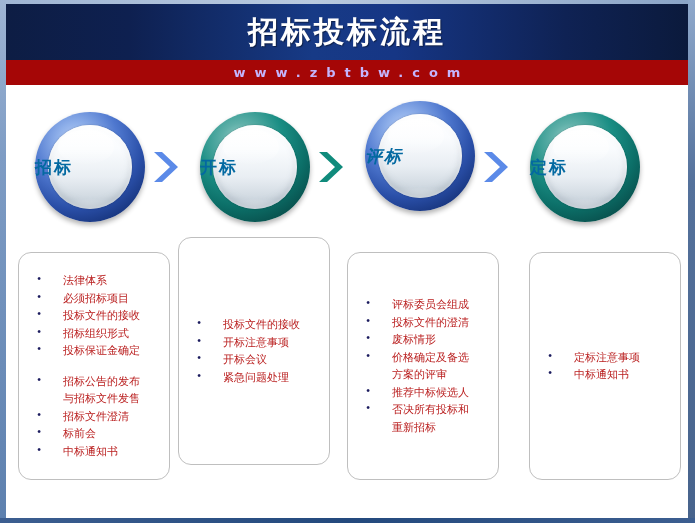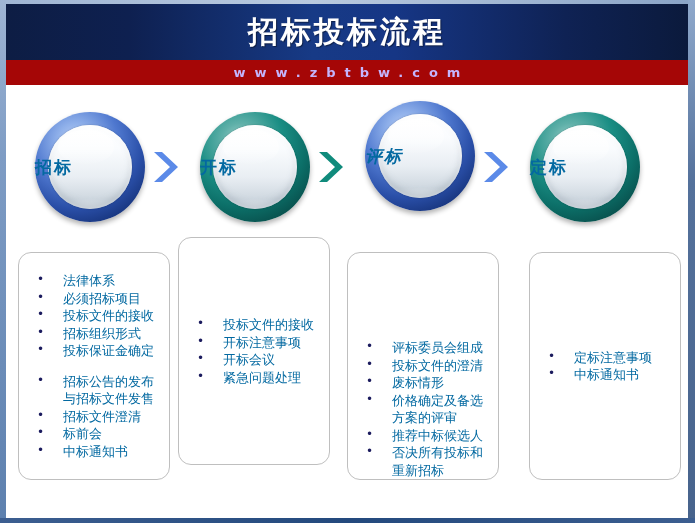--- a/index.html
+++ b/index.html
@@ -137,25 +137,26 @@
     display: flex;
     align-items: center;
   }
   .box ul {
     list-style: none;
     width: 100%;
     padding: 0 6px 0 18px;
   }
   .box li {
     position: relative;
-    font-size: 13px;
+    font-size: 11px;
     line-height: 17.5px;
-    color: #0369a1;
+    color: #b91c1c;
     padding-left: 26px;
     white-space: pre-line;
+    font-family: Liberation Serif, serif;
   }
   .box li::before {
     content: "\2022";
     position: absolute; left: 0; top: -1px;
     font-size: 12px;
     color: #1b1b5e;
   }
   .box li.spacer { height: 13px; padding: 0; }
   .box li.spacer::before { content: ""; }
 </style>
@@ -236,21 +237,21 @@
 
     <div class="box" style="left:172px; top:152px; width:152px; height:228px;">
       <ul>
           <li>投标文件的接收</li>
           <li>开标注意事项</li>
           <li>开标会议</li>
           <li>紧急问题处理</li>
         </ul>
     </div>
 
-    <div class="box" style="left:341px; top:167px; width:152px; height:228px;align-items:flex-end;">
+    <div class="box" style="left:341px; top:167px; width:152px; height:228px;">
       <ul>
           <li>评标委员会组成</li>
           <li>投标文件的澄清</li>
           <li>废标情形</li>
           <li>价格确定及备选
 方案的评审</li>
           <li>推荐中标候选人</li>
           <li>否决所有投标和
 重新招标</li>
         </ul>

